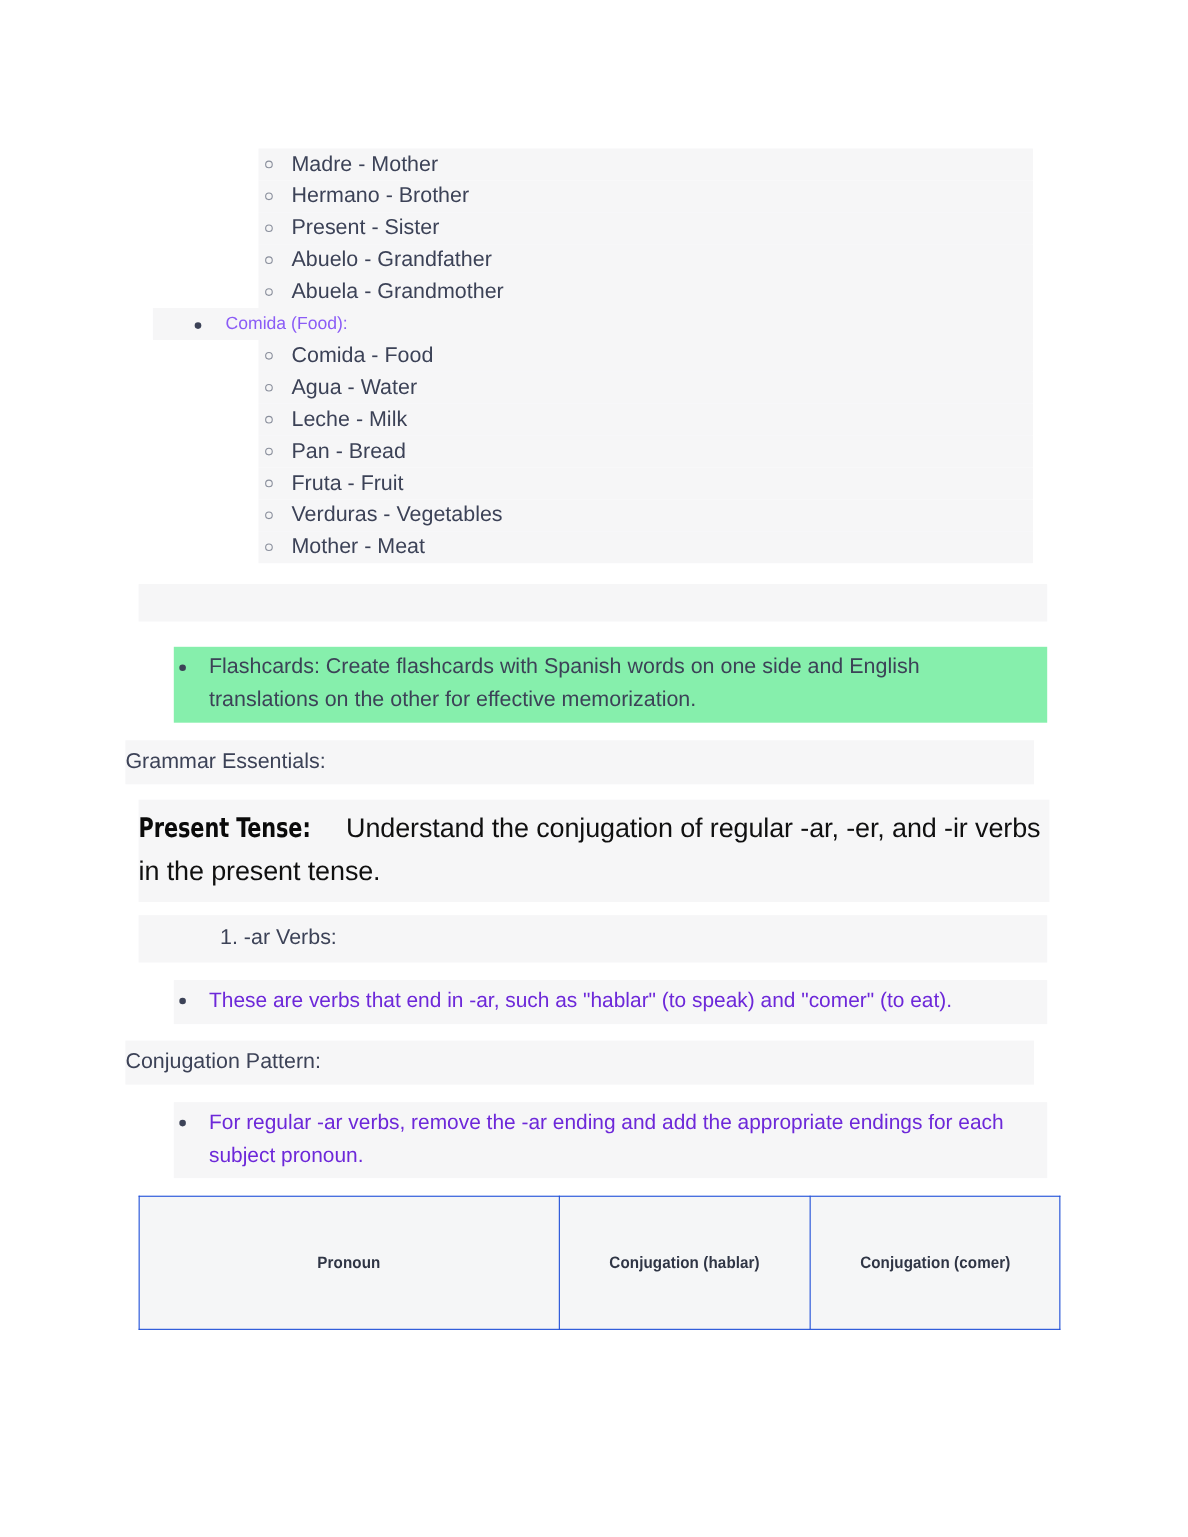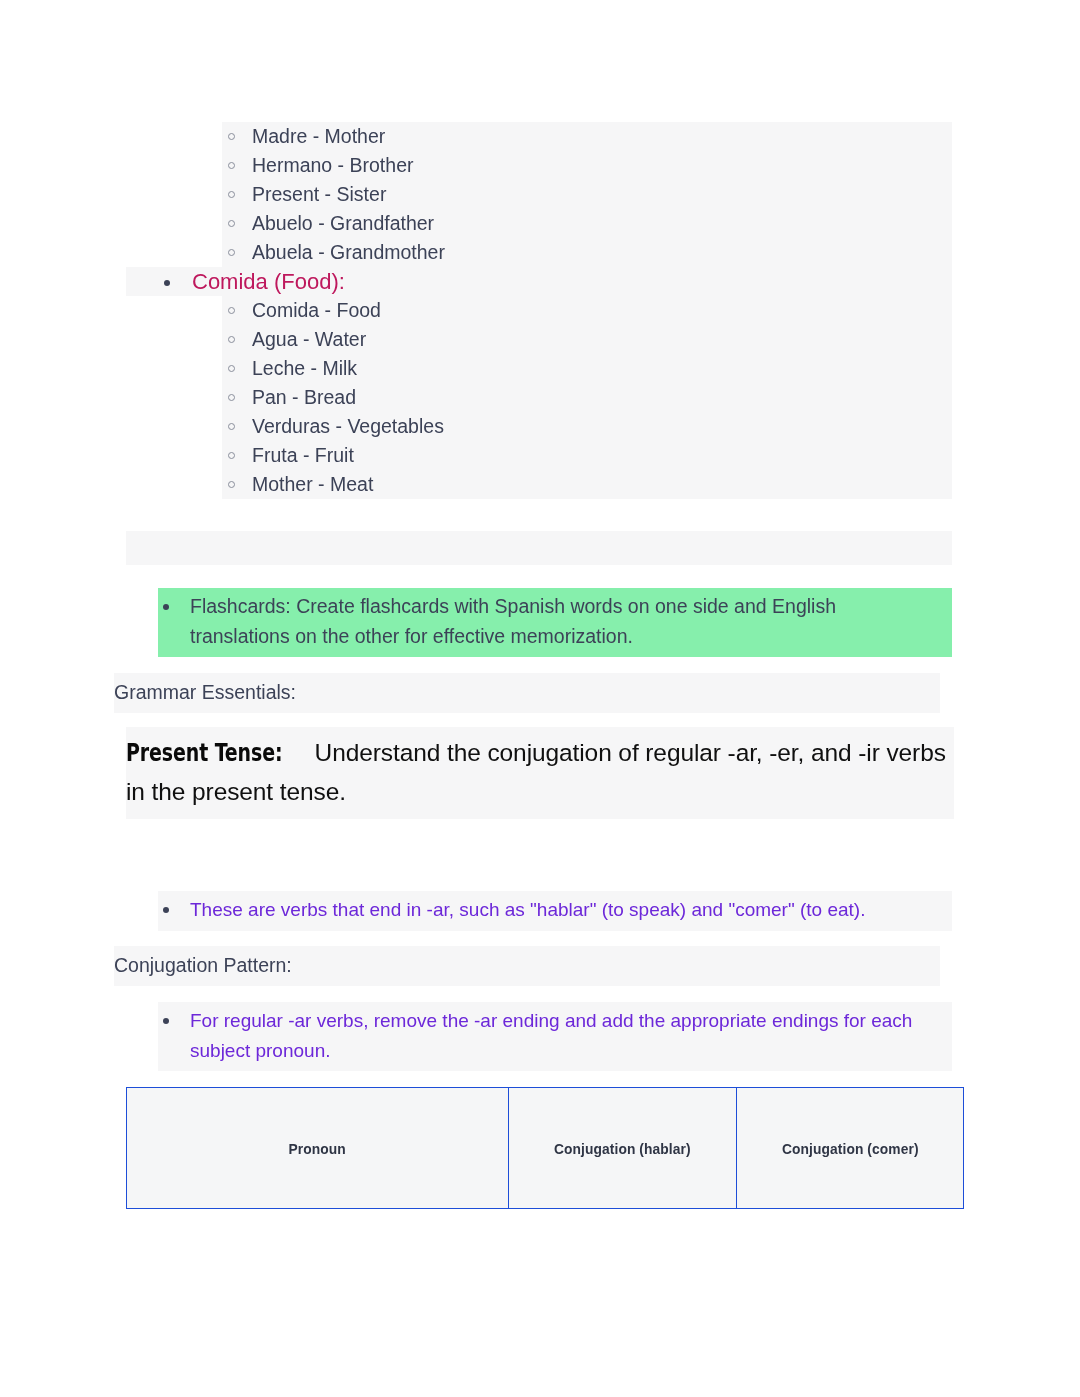--- a/index.html
+++ b/index.html
@@ -26,30 +26,30 @@
   
   .block-vocab {
     position: absolute;
     left: 126px;
     top: 122px;
     width: 826px;
   }
 
   ul.lvl1 {
     list-style: none;
-    margin: 0;
+    margin: 13px;
     padding: 0;
   }
 
   li.item1 {
     position: relative;
     padding: 0 0 0 66px;
-    font-size: 22px;
+    font-size: 16px;
     line-height: 29px;
-    color: #be185d;
+    color: #8b5cf6;
     background: #f6f6f7;
   }
   li.item1 > .bullet-filled {
     position: absolute;
     left: 38px;
     top: 12.5px;
     width: 6px;
     height: 6px;
     border-radius: 50%;
     background: #3c4257;
@@ -268,25 +268,25 @@
       <li class="item2">
         <span class="bullet-hollow"></span>
         <span>Leche - Milk</span>
       </li>
       <li class="item2">
         <span class="bullet-hollow"></span>
         <span>Pan - Bread</span>
       </li>
       <li class="item2">
         <span class="bullet-hollow"></span>
+        <span>Fruta - Fruit</span>
+      </li>
+      <li class="item2">
+        <span class="bullet-hollow"></span>
         <span>Verduras - Vegetables</span>
-      </li>
-      <li class="item2">
-        <span class="bullet-hollow"></span>
-        <span>Fruta - Fruit</span>
       </li>
       <li class="item2">
         <span class="bullet-hollow"></span>
         <span>Mother - Meat</span>
       </li>
 
     </ul>
   </div>
 
   <div class="spacer-bar"></div>
@@ -295,20 +295,23 @@
     <div class="flash-li">
       <span class="bullet-filled"></span>
       <span>Flashcards: Create flashcards with Spanish words on one side and English translations on the other for effective memorization.</span>
     </div>
   </div>
 
   <div class="lead-line grammar">Grammar Essentials:</div>
 
   <div class="block-present"><span class="strong-cond">Present Tense:</span><span> Understand the conjugation of regular -ar, -er, and -ir verbs in the present tense.</span></div>
 
+  <div class="block-numbered">
+    <div class="num-li">1. -ar Verbs:</div>
+  </div>
 
   <div class="block-bullet b1">
     <div class="b-li">
       <span class="bullet-filled"></span>
       <span>These are verbs that end in -ar, such as "hablar" (to speak) and "comer" (to eat).</span>
     </div>
   </div>
 
   <div class="lead-line conj">Conjugation Pattern:</div>
 

